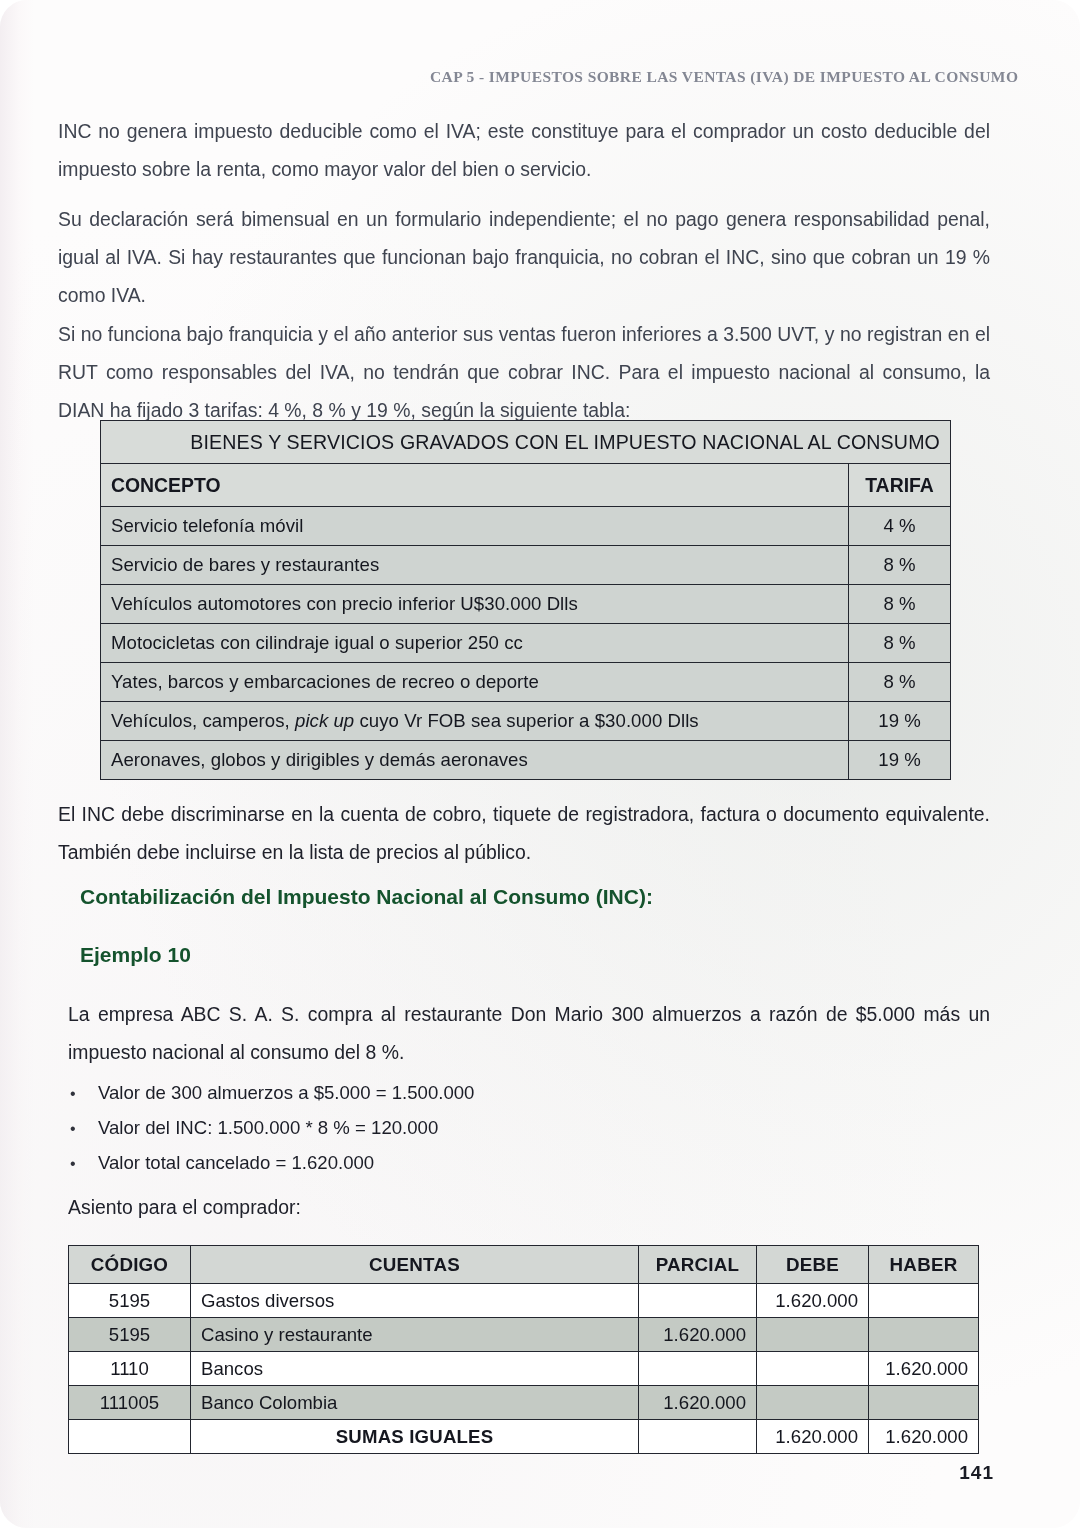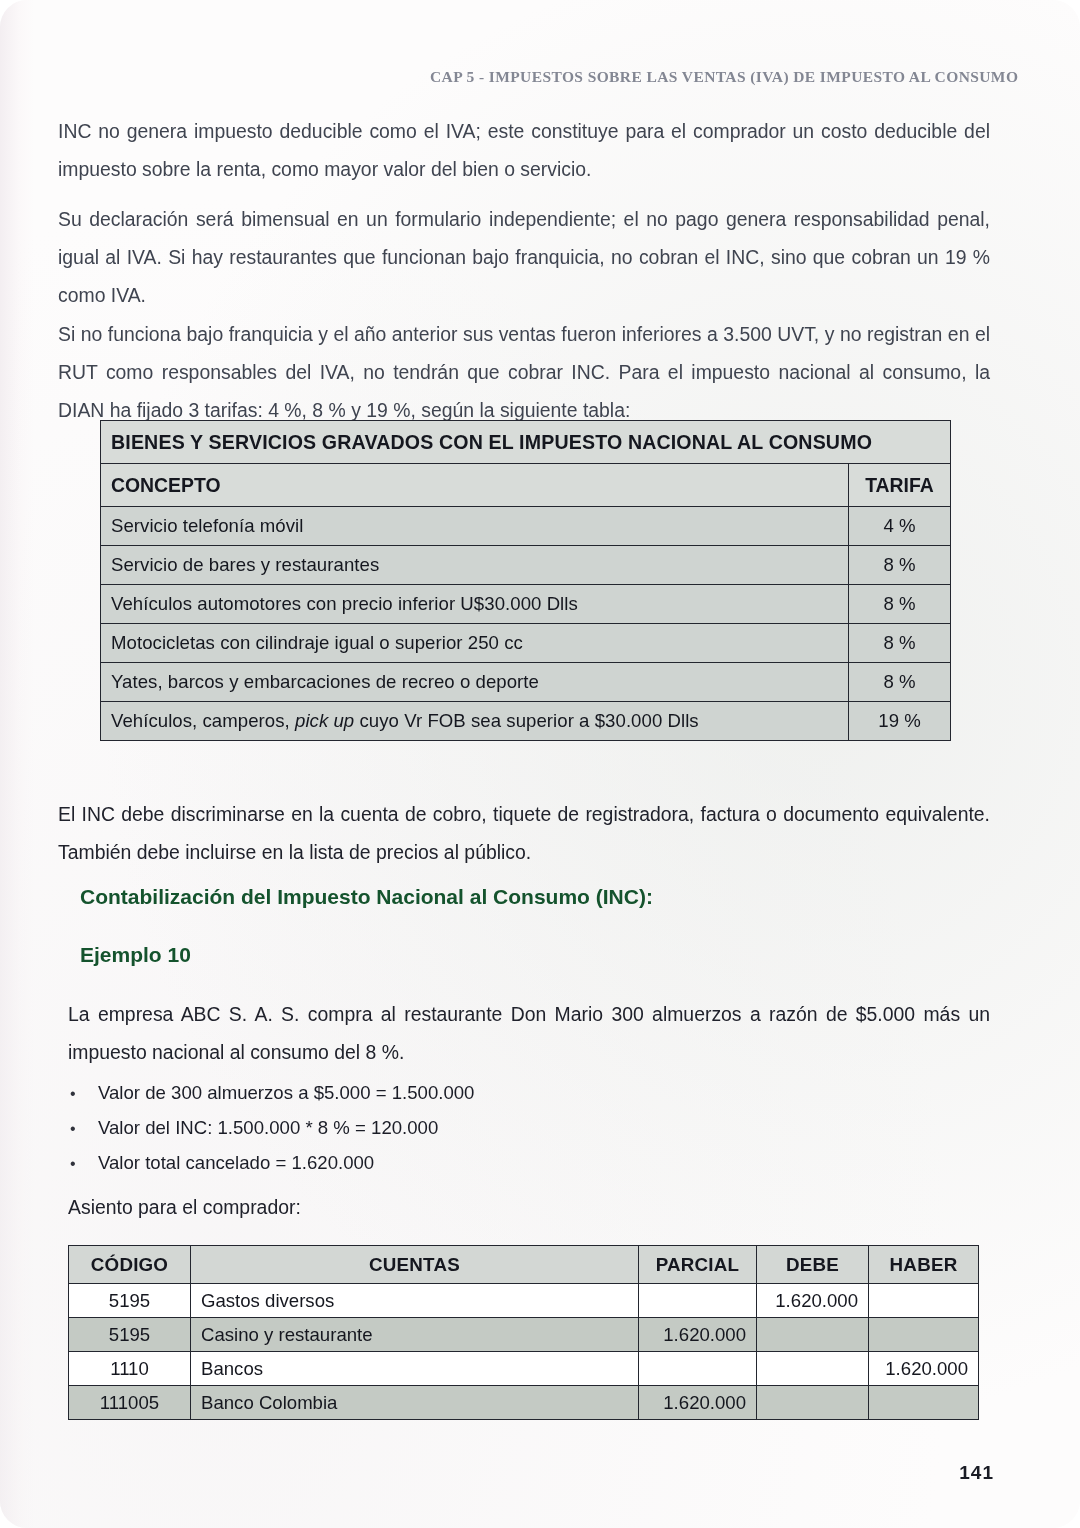--- a/index.html
+++ b/index.html
@@ -122,22 +122,22 @@
   }
 
   
   #tbl-inc {
     left: 100px;
     top: 420px;
     width: 850px;
   }
   #tbl-inc td, #tbl-inc th { height: 38px; }
   #tbl-inc .t-title {
-    text-align: left;
-    font-weight: 700;
+    text-align: right;
+    font-weight: 400;
     font-size: 19.6px;
     letter-spacing: 0.15px;
     background: #d8dcd9;
     height: 42px;
   }
   #tbl-inc .t-head {
     font-weight: 700;
     font-size: 19.4px;
     background: #d8dcd9;
     height: 42px;
@@ -240,20 +240,24 @@
         <tr>
           <td class="row-concept">Motocicletas con cilindraje igual o superior 250 cc</td>
           <td class="row-rate">8 %</td>
         </tr>
         <tr>
           <td class="row-concept">Yates, barcos y embarcaciones de recreo o deporte</td>
           <td class="row-rate">8 %</td>
         </tr>
         <tr>
           <td class="row-concept"><span>Vehículos, camperos, </span><span class="italic">pick up</span><span> cuyo Vr FOB sea superior a $30.000 Dlls</span></td>
+          <td class="row-rate">19 %</td>
+        </tr>
+        <tr>
+          <td class="row-concept">Aeronaves, globos y dirigibles y demás aeronaves</td>
           <td class="row-rate">19 %</td>
         </tr>
       </tbody>
     </table>
 
     <div class="para" style="top:795px;">El INC debe discriminarse en la cuenta de cobro, tiquete de registradora, factura o documento equivalente. También debe incluirse en la lista de precios al público.</div>
 
     <div class="bold-line" style="top:882px;">Contabilización del Impuesto Nacional al Consumo (INC):</div>
 
     <div class="bold-line" style="top:940px;">Ejemplo 10</div>
@@ -316,19 +320,26 @@
           <td class="c-num">1.620.000</td>
         </tr>
         <tr class="shade">
           <td class="c-code">111005</td>
           <td class="c-name">Banco Colombia</td>
           <td class="c-num">1.620.000</td>
           <td class="c-num"></td>
           <td class="c-num"></td>
         </tr>
 
+        <tr class="plain">
+          <td class="c-code"></td>
+          <td class="total-label">SUMAS IGUALES</td>
+          <td class="c-num"></td>
+          <td class="c-num">1.620.000</td>
+          <td class="c-num">1.620.000</td>
+        </tr>
       </tbody>
     </table>
 
     <div class="page-number">141</div>
 
   </div>
 </div>
 
 </body></html>

